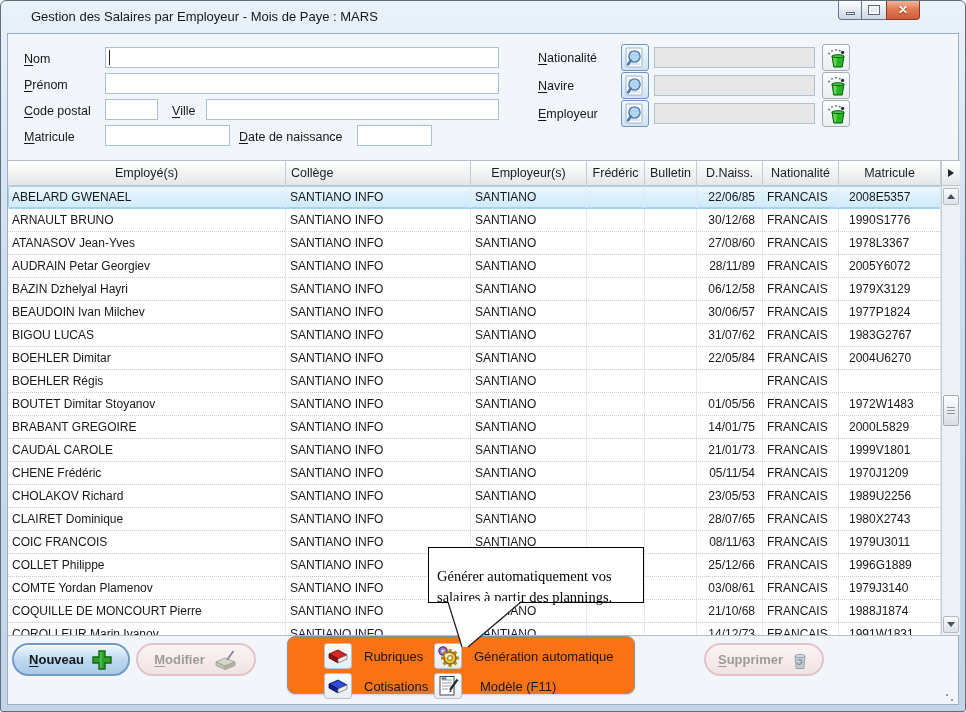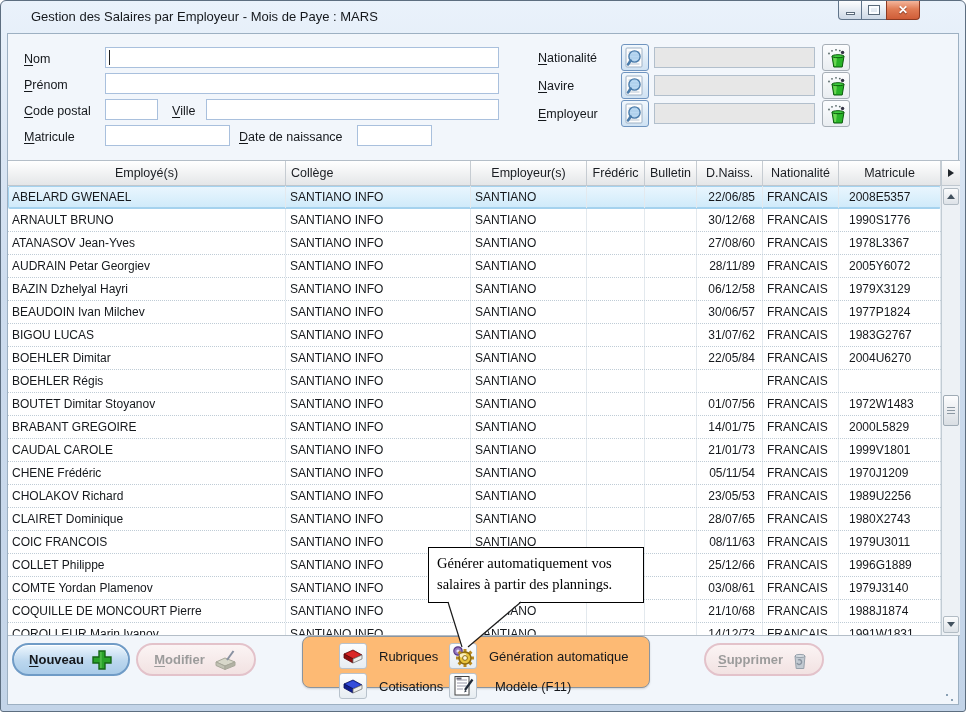--- a/index.html
+++ b/index.html
@@ -58,29 +58,29 @@
   .tri-up { width:0; height:0; border-left:4px solid transparent; border-right:4px solid transparent; border-bottom:5px solid #43525f; }
   .tri-down { width:0; height:0; border-left:4px solid transparent; border-right:4px solid transparent; border-top:5px solid #43525f; }
   .tri-right { width:0; height:0; border-top:4px solid transparent; border-bottom:4px solid transparent; border-left:6px solid #20252a; }
 
   
   .pill { position:absolute; height:33px; border-radius:17px; display:flex; align-items:center; justify-content:center; gap:7px;
           font-size:13px; font-weight:bold; color:#15181c; cursor:pointer; }
   .pill u { text-underline-offset:2px; }
   .pill.active { border:2px solid #6f9bc6; background:linear-gradient(#eef7fe,#bcd7ee 55%,#a9cbe8); box-shadow:inset 0 1px 0 #fff; }
   .pill.disabled { border:2px solid #e3c2ca; background:linear-gradient(#fbf4f4,#f2e2e2); color:#9b9b9b; cursor:default; }
-  .panel { position:absolute; left:294px; top:602px; width:348px; height:52px; background:#fdba74;
+  .panel { position:absolute; left:279px; top:602px; width:348px; height:58px; background:#f97316;
            border:1px solid #8a949e; border-radius:8px; box-shadow:0 1px 2px rgba(0,0,0,.15); }
   .iconbox { position:absolute; width:28px; height:26px; border:1px solid #b8c2cc; border-radius:3px;
              background:linear-gradient(#fcfdfe,#e7edf2); display:flex; align-items:center; justify-content:center; cursor:pointer; }
   .plabel { position:absolute; font-size:13px; color:#15181c; white-space:nowrap; cursor:pointer; }
 
   
   .tooltip { position:absolute; left:420px; top:513px; width:216px; height:56px; background:#fff; border:1px solid #000;
-             font-family:"Liberation Serif",serif; font-size:14.5px; line-height:21px; color:#000; padding:5px 8px; z-index:8; }
+             font-family:"Liberation Serif",serif; font-size:14.5px; line-height:21px; color:#000; padding:18px 8px; z-index:8; }
   .overlay-svg { position:absolute; left:0; top:0; width:952px; height:672px; z-index:9; pointer-events:none; }
 
   .grip { position:absolute; right:5px; bottom:3px; width:10px; height:10px; cursor:nwse-resize; }
   .grip i { position:absolute; width:2px; height:2px; background:#8aa0b4; }
 </style>
 </head>
 <body>
 
 <div class="window">
   <div class="titlebar">
@@ -300,21 +300,21 @@
               <div class="tcell c5"></div>
               <div class="tcell c6">FRANCAIS</div>
               <div class="tcell c7"></div>
             </div>
             <div class="trow">
               <div class="tcell c0">BOUTET Dimitar Stoyanov</div>
               <div class="tcell c1">SANTIANO INFO</div>
               <div class="tcell c2">SANTIANO</div>
               <div class="tcell c3"></div>
               <div class="tcell c4"></div>
-              <div class="tcell c5">01/07/56</div>
+              <div class="tcell c5">01/05/56</div>
               <div class="tcell c6">FRANCAIS</div>
               <div class="tcell c7">1972W1483</div>
             </div>
             <div class="trow">
               <div class="tcell c0">BRABANT GREGOIRE</div>
               <div class="tcell c1">SANTIANO INFO</div>
               <div class="tcell c2">SANTIANO</div>
               <div class="tcell c3"></div>
               <div class="tcell c4"></div>
               <div class="tcell c5">14/01/75</div>

